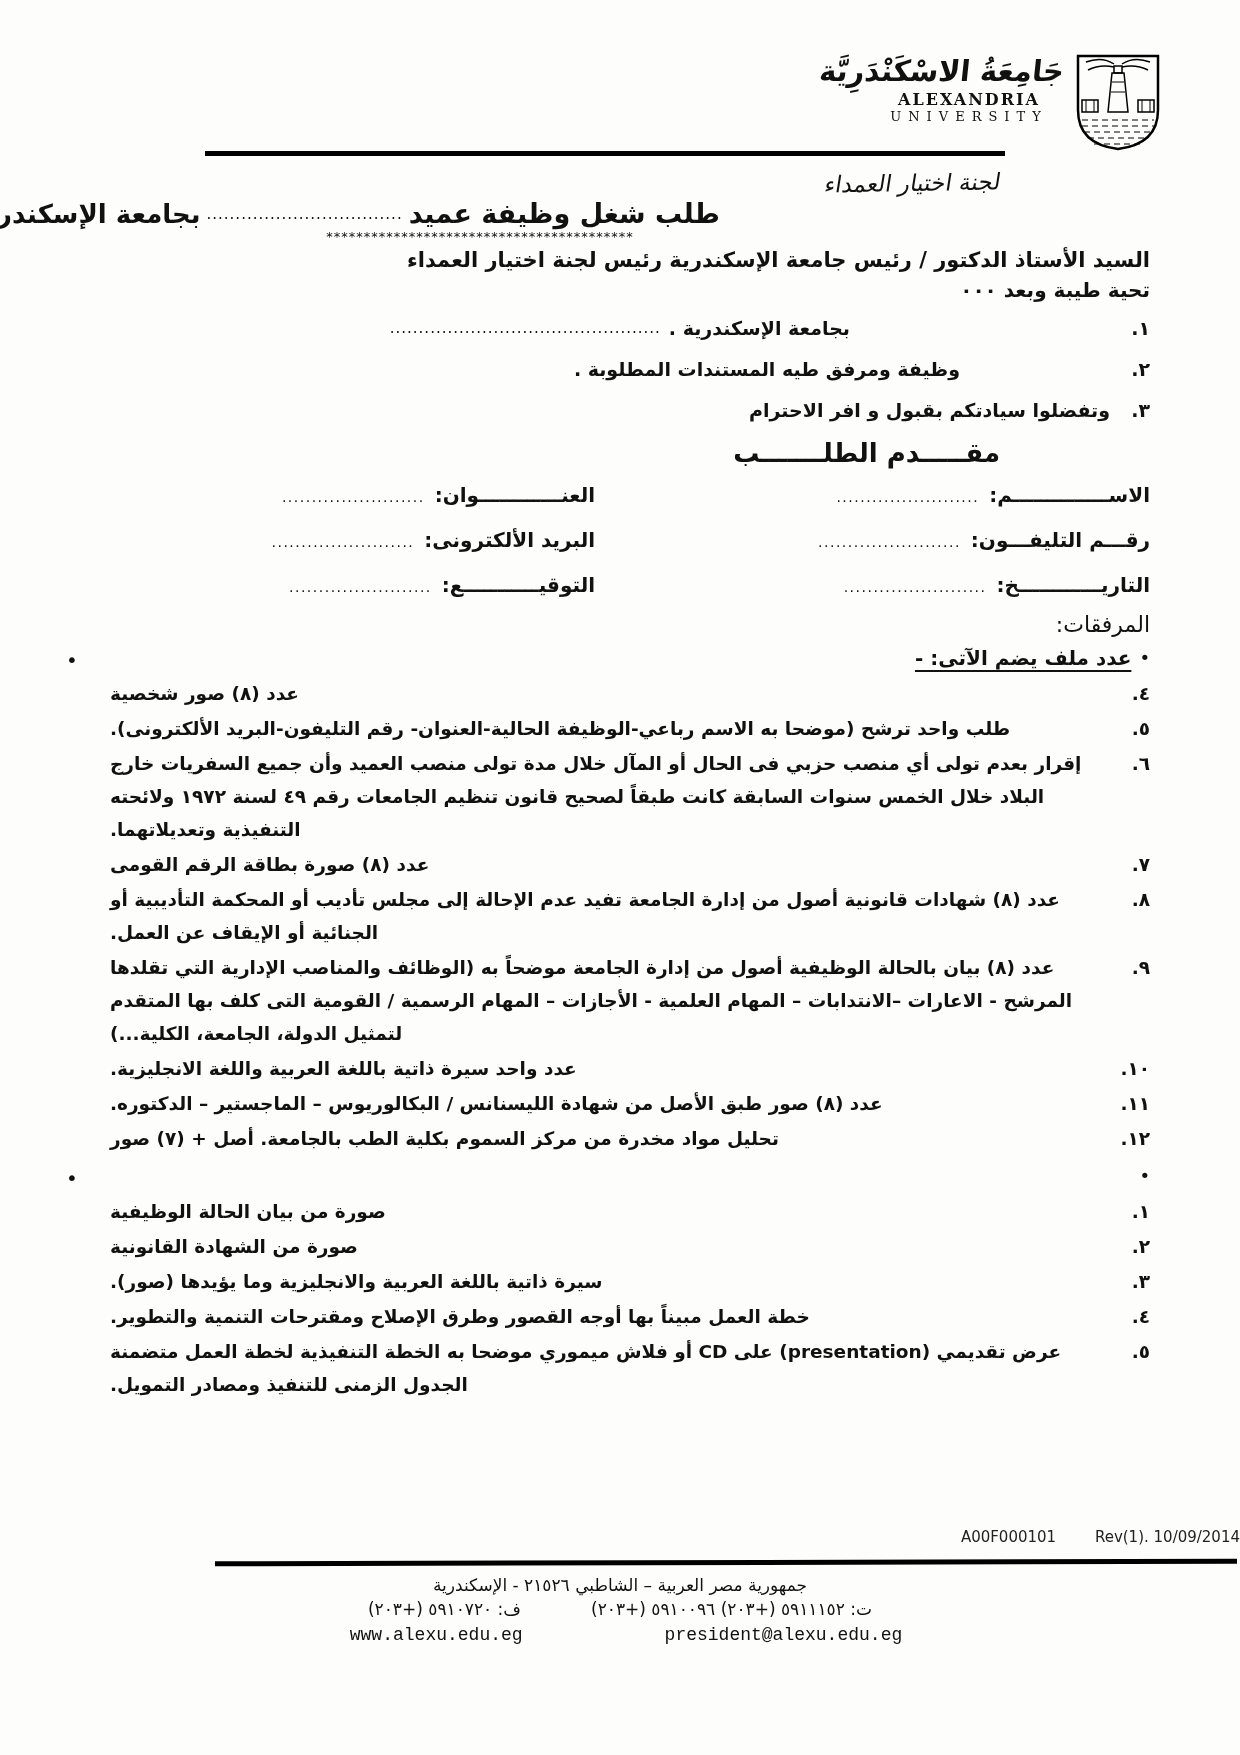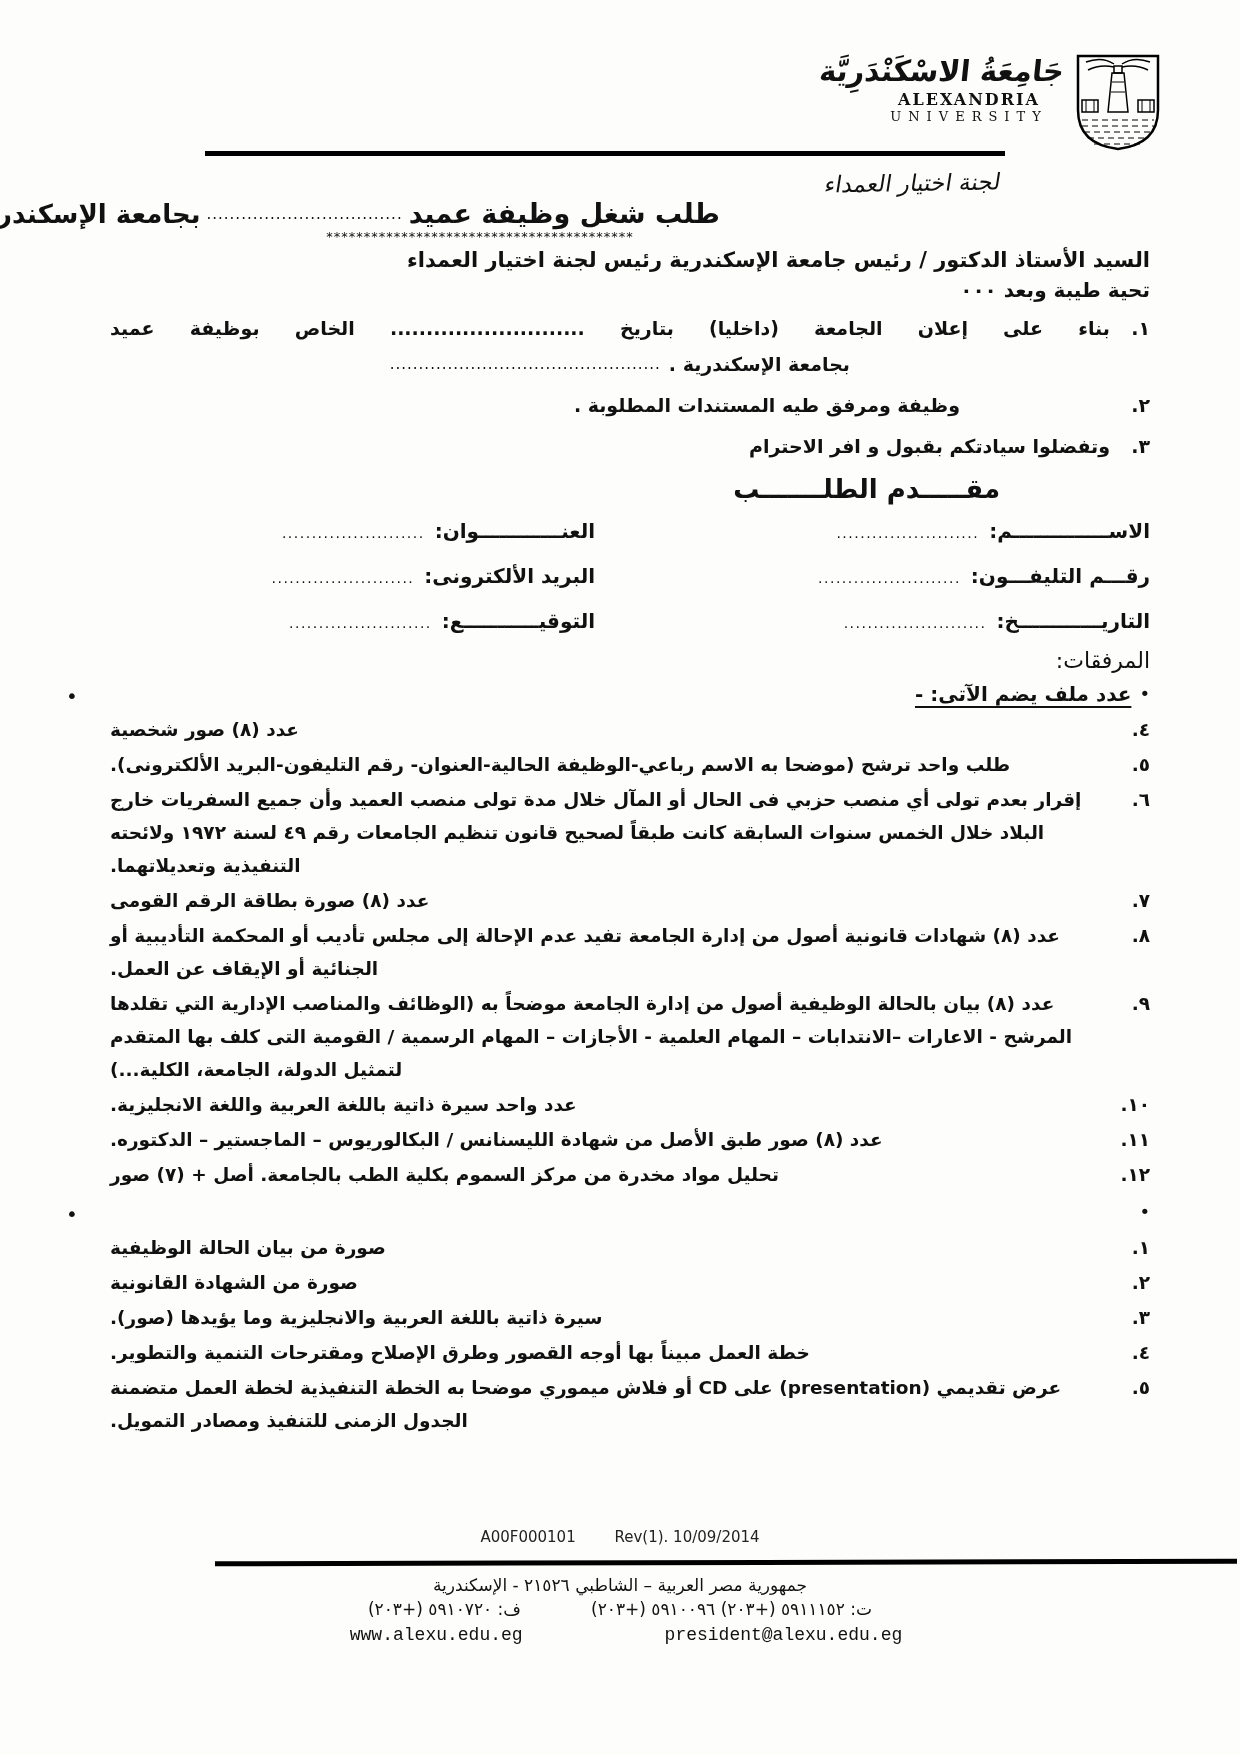--- a/index.html
+++ b/index.html
@@ -50,21 +50,21 @@
   .sec-row{position:relative; display:flex; align-items:center; margin-top:4px; line-height:34px;}
   .sec-bullet-r{font-size:18px; margin-left:8px;}
   .sec-heading{font-size:20px; font-weight:bold; text-decoration:underline; text-decoration-thickness:2px; text-underline-offset:5px; white-space:nowrap;}
   .sec-bullet-l{position:absolute; left:-44px; top:2px; font-size:20px;}
   .att-list{margin-top:2px;}
   .att-item{display:flex; gap:4px; font-size:18.5px; font-weight:bold; line-height:33px; margin-bottom:2px;}
   .att-item .num{flex:0 0 42px;}
   .att-item .txt{flex:1; min-width:0; text-align:left;}
   
   .footer{position:absolute; left:0; right:0; top:1528px;}
-  .form-code-line{direction:ltr; text-align:center; font-size:15px; color:#222;}
+  .form-code-line{direction:ltr; text-align:right; font-size:15px; color:#222;}
   .form-code-line .code{margin-right:34px;}
   .bottom-rule{margin:14px 3px 10px 215px; height:5px; background:#000; transform:rotate(-0.15deg);}
   .footer-address{text-align:center; font-size:17px;}
   .footer-phones{display:flex; justify-content:center; gap:70px; font-size:17px; margin-top:4px;}
   .footer-links{display:flex; justify-content:center; gap:130px; font-size:18px; margin-top:6px;}
   .footer-links .ltr{direction:ltr; font-family:Liberation Mono, monospace;margin-left:12px;}
 </style>
 </head>
 <body>
 
@@ -114,21 +114,20 @@
     </div>
     <div class="asterisks">*****************************************</div>
 
     <div class="addressee">السيد الأستاذ الدكتور / رئيس جامعة الإسكندرية رئيس لجنة اختيار العمداء</div>
     <div class="greeting">تحية طيبة وبعد ٠٠٠</div>
 
     <div class="intro">
       <div class="intro-item">
         <span class="num">١.</span>
         <span class="body">
-          <span class="l1 justify">بناء على إعلان الجامعة (داخليا) بتاريخ ........................... الخاص بوظيفة عميد</span>
           <span class="l2 pair">
             <span>بجامعة الإسكندرية .</span>
             <span class="dots-run">...............................................</span>
           </span>
         </span>
       </div>
       <div class="intro-item">
         <span class="num">٢.</span>
         <span class="body">
           <span class="l2 indent-b">وظيفة ومرفق طيه المستندات المطلوبة .</span>

